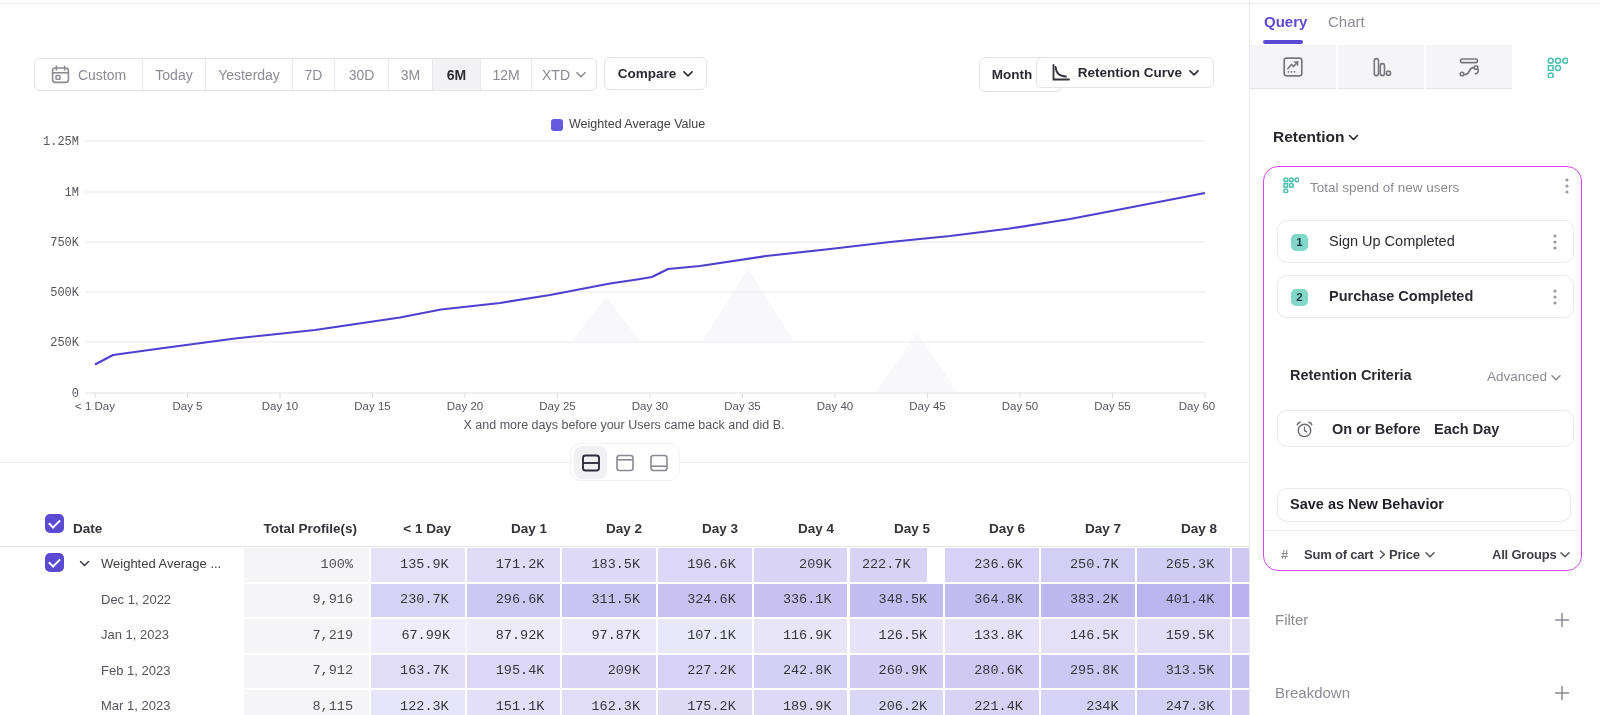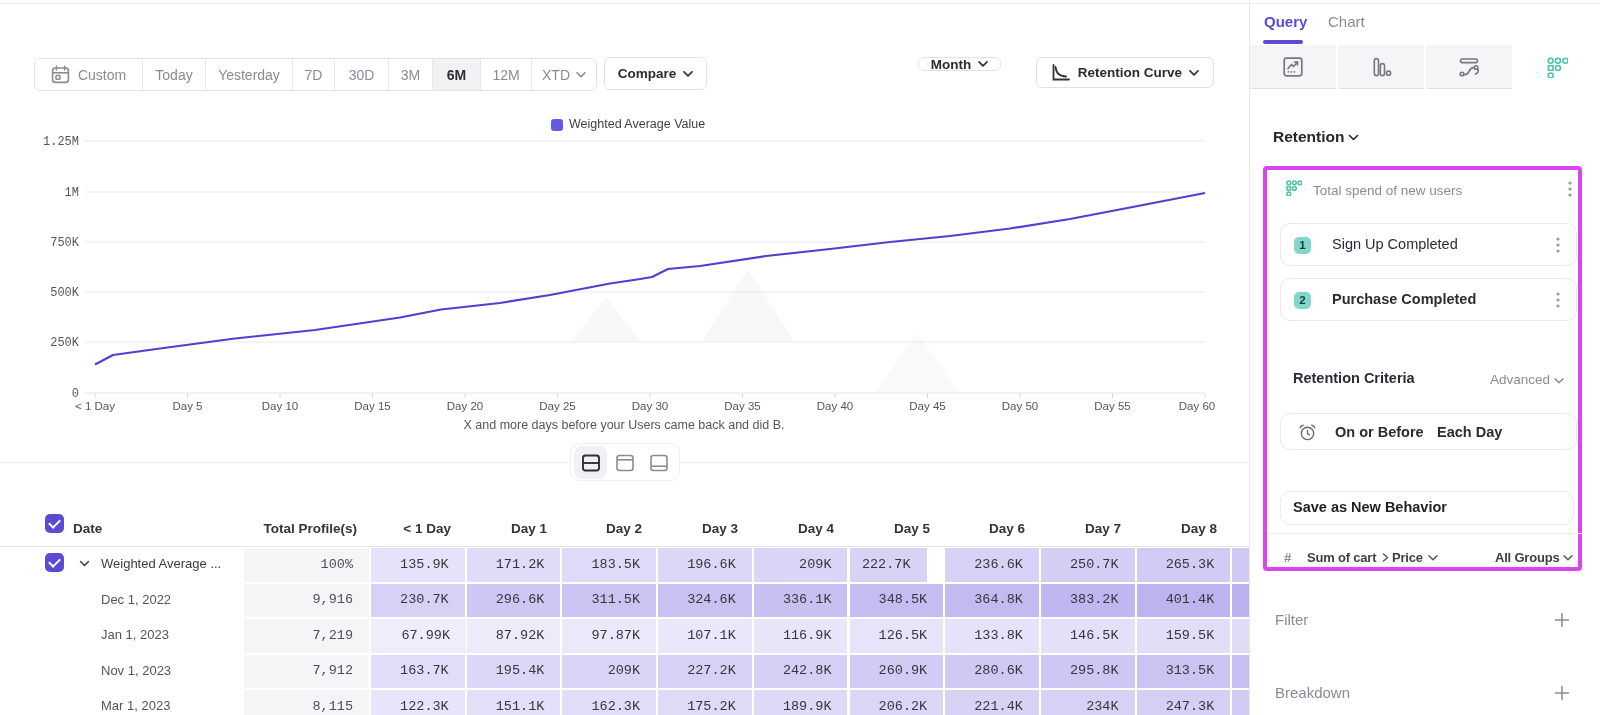--- a/index.html
+++ b/index.html
@@ -49,21 +49,21 @@
           <span>XTD</span>
           <svg style="" width="10" height="6" viewBox="0 0 10 6">
             <path d="M1 0.8 L5 4.8 L9 0.8" stroke="#8b8b94" stroke-width="1.6" fill="none" stroke-linecap="round" stroke-linejoin="round"></path>
           </svg>
         </span>
       </div>
 </div>
   <div class="btn" style="left:604px;top:57px;width:103px;height:33px">Compare <svg style="" width="10" height="6" viewBox="0 0 10 6">
         <path d="M1 0.8 L5 4.8 L9 0.8" stroke="#36363d" stroke-width="1.7" fill="none" stroke-linecap="round" stroke-linejoin="round"></path>
       </svg></div>
-  <div class="btn" style="left:918px;top:57px;width:83px;height:14px">Month <svg style="" width="10" height="6" viewBox="0 0 10 6">
+  <div class="btn" style="left:979px;top:57px;width:83px;height:35px">Month <svg style="" width="10" height="6" viewBox="0 0 10 6">
         <path d="M1 0.8 L5 4.8 L9 0.8" stroke="#36363d" stroke-width="1.7" fill="none" stroke-linecap="round" stroke-linejoin="round"></path>
       </svg></div>
   <div class="btn" style="left:1036px;top:57px;width:178px;height:31px"><svg width="20" height="18" viewBox="0 0 20 18">
         <path d="M2.5 1 V15.5 H18" stroke="#32323a" stroke-width="1.8" fill="none" stroke-linecap="round"></path>
         <path d="M4.5 3 C5.5 9.5 8 12 15 12.5" stroke="#32323a" stroke-width="1.8" fill="none" stroke-linecap="round"></path>
       </svg> Retention Curve <svg style="" width="10" height="6" viewBox="0 0 10 6">
         <path d="M1 0.8 L5 4.8 L9 0.8" stroke="#36363d" stroke-width="1.7" fill="none" stroke-linecap="round" stroke-linejoin="round"></path>
       </svg></div>
 
   <div class="abs" style="left:551px;top:119px;width:12px;height:12px;border-radius:3px;background:#655ae0"></div>
@@ -193,21 +193,21 @@
 <div class="cell" style="left:562.4px;width:93.7px;background:rgba(88,68,214,0.12)">97.87K</div>
 <div class="cell" style="left:658.1px;width:93.7px;background:rgba(88,68,214,0.129)">107.1K</div>
 <div class="cell" style="left:753.8px;width:93.7px;background:rgba(88,68,214,0.138)">116.9K</div>
 <div class="cell" style="left:849.5px;width:93.7px;background:rgba(88,68,214,0.146)">126.5K</div>
 <div class="cell" style="left:945.2px;width:93.7px;background:rgba(88,68,214,0.153)">133.8K</div>
 <div class="cell" style="left:1040.9px;width:93.7px;background:rgba(88,68,214,0.165)">146.5K</div>
 <div class="cell" style="left:1136.6px;width:93.7px;background:rgba(88,68,214,0.177)">159.5K</div>
 <div class="cell" style="left:1232.3px;width:93.7px;background:rgba(88,68,214,0.188)"></div>
 </div>
 <div class="trow" style="top:147.5px;height:35.5px">
-<div class="dlabel" style="left:101px">Nov 1, 2023</div>
+<div class="dlabel" style="left:101px">Feb 1, 2023</div>
 <div class="cell gray" style="left:244px;width:125px">7,912</div>
 <div class="cell" style="left:371.0px;width:93.7px;background:rgba(88,68,214,0.181)">163.7K</div>
 <div class="cell" style="left:466.7px;width:93.7px;background:rgba(88,68,214,0.21)">195.4K</div>
 <div class="cell" style="left:562.4px;width:93.7px;background:rgba(88,68,214,0.222)">209K</div>
 <div class="cell" style="left:658.1px;width:93.7px;background:rgba(88,68,214,0.239)">227.2K</div>
 <div class="cell" style="left:753.8px;width:93.7px;background:rgba(88,68,214,0.253)">242.8K</div>
 <div class="cell" style="left:849.5px;width:93.7px;background:rgba(88,68,214,0.27)">260.9K</div>
 <div class="cell" style="left:945.2px;width:93.7px;background:rgba(88,68,214,0.288)">280.6K</div>
 <div class="cell" style="left:1040.9px;width:93.7px;background:rgba(88,68,214,0.302)">295.8K</div>
 <div class="cell" style="left:1136.6px;width:93.7px;background:rgba(88,68,214,0.318)">313.5K</div>
@@ -272,21 +272,21 @@
           <circle cx="3.7" cy="18.4" r="2.5" fill="none" stroke="#4fc0ae" stroke-width="1.55"></circle>
         </svg>
       </div>
   </div>
 
   <div class="abs" style="left:23px;top:128px;font-size:15.5px;font-weight:700;color:#27272e">Retention</div>
   <svg class="abs" style="left:98px;top:134px" width="11" height="7">
       <path d="M1.5 1.5 L5.5 5.5 L9.5 1.5" stroke="#27272e" stroke-width="1.6" fill="none" stroke-linecap="round" stroke-linejoin="round"></path>
     </svg>
 
-  <div class="abs" style="left:13px;top:166px;width:319px;height:405px;border:4px solid #d946ef;border-radius:4px">
+  <div class="abs" style="left:13px;top:166px;width:319px;height:405px;border:1px solid #d946ef;border-radius:15px">
     <div class="abs" style="left:19px;top:10px"><svg width="16" height="16" viewBox="0 0 16 16">
           <circle cx="2.8" cy="2.8" r="1.9" fill="none" stroke="#4fc0ae" stroke-width="1.5"></circle>
           <circle cx="8.4" cy="2.8" r="1.9" fill="none" stroke="#4fc0ae" stroke-width="1.5"></circle>
           <circle cx="14.0" cy="2.8" r="1.9" fill="none" stroke="#4fc0ae" stroke-width="1.5"></circle>
           <rect x="1.0" y="6.6" width="3.5" height="3.5" fill="none" stroke="#4fc0ae" stroke-width="1.5"></rect>
           <circle cx="8.4" cy="8.4" r="1.9" fill="none" stroke="#4fc0ae" stroke-width="1.5"></circle>
           <circle cx="2.8" cy="14.0" r="1.9" fill="none" stroke="#4fc0ae" stroke-width="1.5"></circle>
         </svg></div>
     <div class="abs" style="left:46px;top:13px;font-size:13.5px;color:#8b8b94">Total spend of new users</div>
     <div class="abs" style="left:301px;top:11px"><svg width="4" height="16" viewBox="0 0 4 16">

